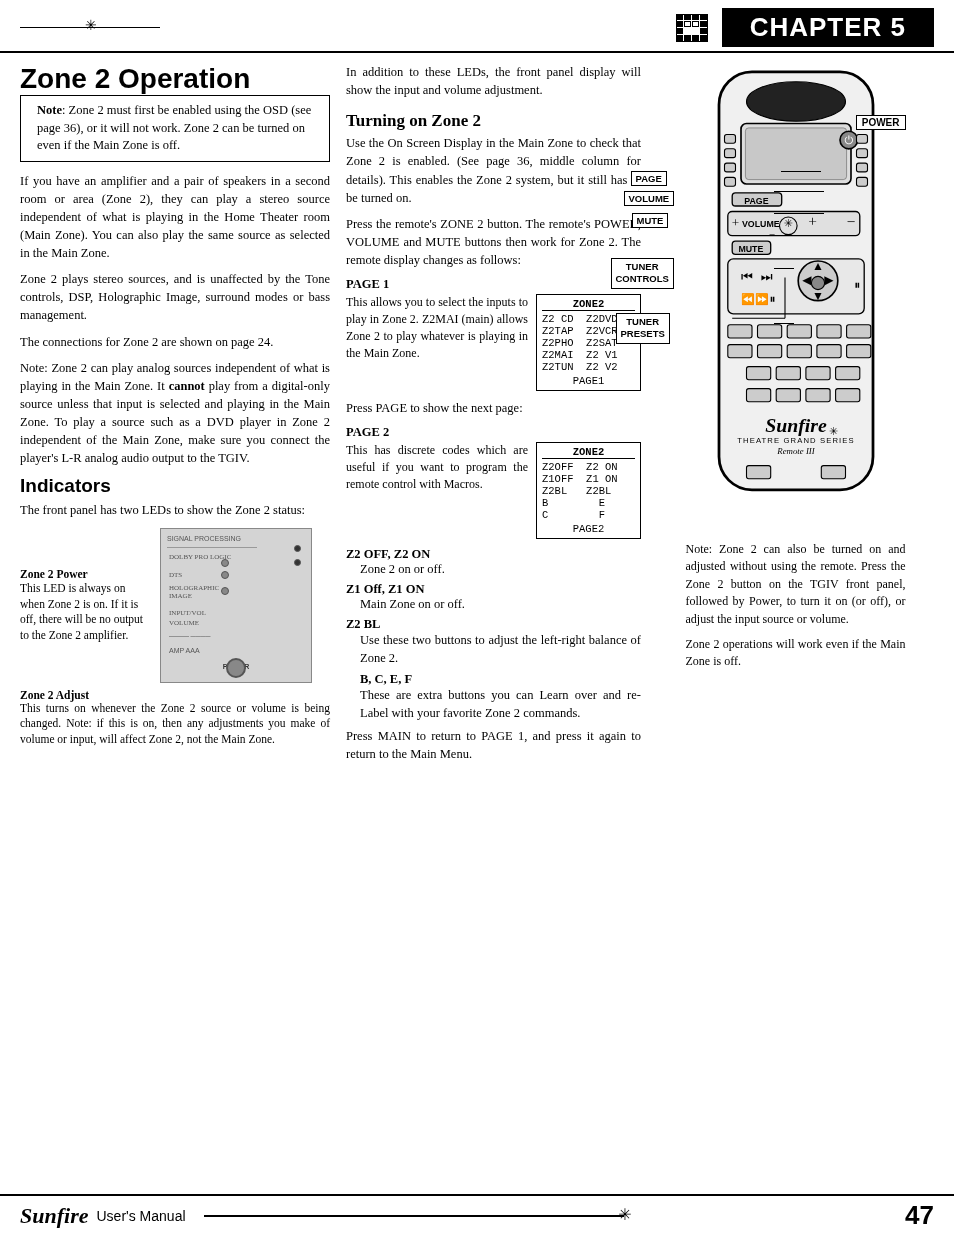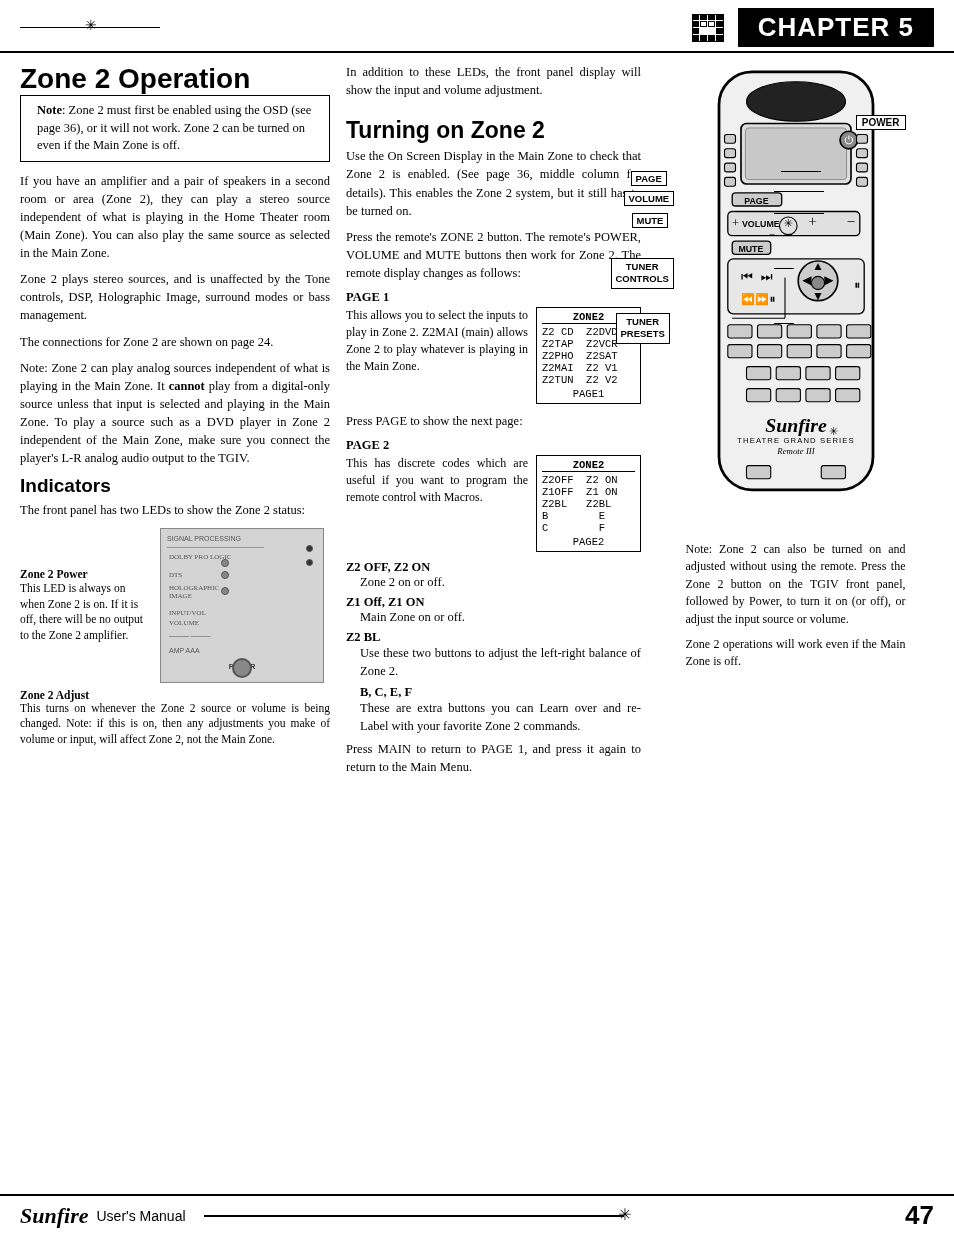--- a/index.html
+++ b/index.html
@@ -23,21 +23,21 @@
       border-bottom: 2px solid #000;
       margin-bottom: 10px;
     }
     .header-left {
       display: flex;
       align-items: center;
     }
     .chapter-box {
       background: #000;
       color: #fff;
-      padding: 4px 20px;
+      padding: 4px 28px;
       font-size: 26px;
       font-weight: bold;
       font-family: Arial, sans-serif;
       letter-spacing: 1px;
     }
     .chapter-icon {
       width: 32px;
       height: 28px;
       border: 1px solid #000;
       display: grid;
@@ -111,24 +111,24 @@
     .section-heading {
       font-size: 19px;
       font-weight: bold;
       font-family: Arial, sans-serif;
       margin-top: 8px;
       margin-bottom: 4px;
     }
 
     
     .subsection-heading {
-      font-size: 23px;
-      font-weight: bold;
-      font-family: Liberation Sans, sans-serif;
-      margin-top: 18px;
+      font-size: 17px;
+      font-weight: bold;
+      font-family: Liberation Serif, serif;
+      margin-top: 12px;
       margin-bottom: 3px;
     }
     .page-label {
       font-weight: bold;
       font-size: 12.5px;
       margin-bottom: 2px;
     }
 
     
     .footer {
@@ -211,21 +211,21 @@
 
     <div class="section-heading">Indicators</div>
     <p class="body-text">The front panel has two LEDs to show the Zone 2 status:</p>
 
     <div style="display:flex; align-items:center; gap:6px; margin-bottom:6px;">
       <div style="flex-shrink:0;">
         <div style="font-weight:bold; font-size:11.5px; line-height:1.3;">Zone 2 Power</div>
         <div style="font-size:11.5px; line-height:1.35; width:130px;">This LED is always on when Zone 2 is on. If it is off, there will be no output to the Zone 2 amplifier.</div>
       </div>
 
-      <div style="width:164px; height:155px; border:1px solid #888; background:#d4d4d4; position:relative; flex-shrink:0; margin-left:4px;">
+      <div style="width:152px; height:155px; border:1px solid #888; background:#d4d4d4; position:relative; flex-shrink:0; margin-left:4px;">
 
         <div style="position:absolute; top:6px; left:6px; font-size:7px; color:#555; font-family:Arial;">SIGNAL PROCESSING</div>
         <div style="position:absolute; top:18px; left:6px; width:60%; height:1px; background:#999;"></div>
         <div style="position:absolute; top:24px; left:8px; font-size:7px; color:#555;">DOLBY PRO LOGIC</div>
         <div style="position:absolute; top:30px; left:60px; width:8px; height:8px; border-radius:50%; background:#888; border:1px solid #555;"></div>
         <div style="position:absolute; top:42px; left:8px; font-size:7px; color:#555;">DTS</div>
         <div style="position:absolute; top:42px; left:60px; width:8px; height:8px; border-radius:50%; background:#888; border:1px solid #555;"></div>
         <div style="position:absolute; top:55px; left:8px; font-size:7px; color:#555; line-height:1.2;">HOLOGRAPHIC<br>IMAGE</div>
         <div style="position:absolute; top:58px; left:60px; width:8px; height:8px; border-radius:50%; background:#888; border:1px solid #555;"></div>
         <div style="position:absolute; top:80px; left:8px; font-size:7px; color:#555;">INPUT/VOL</div>

